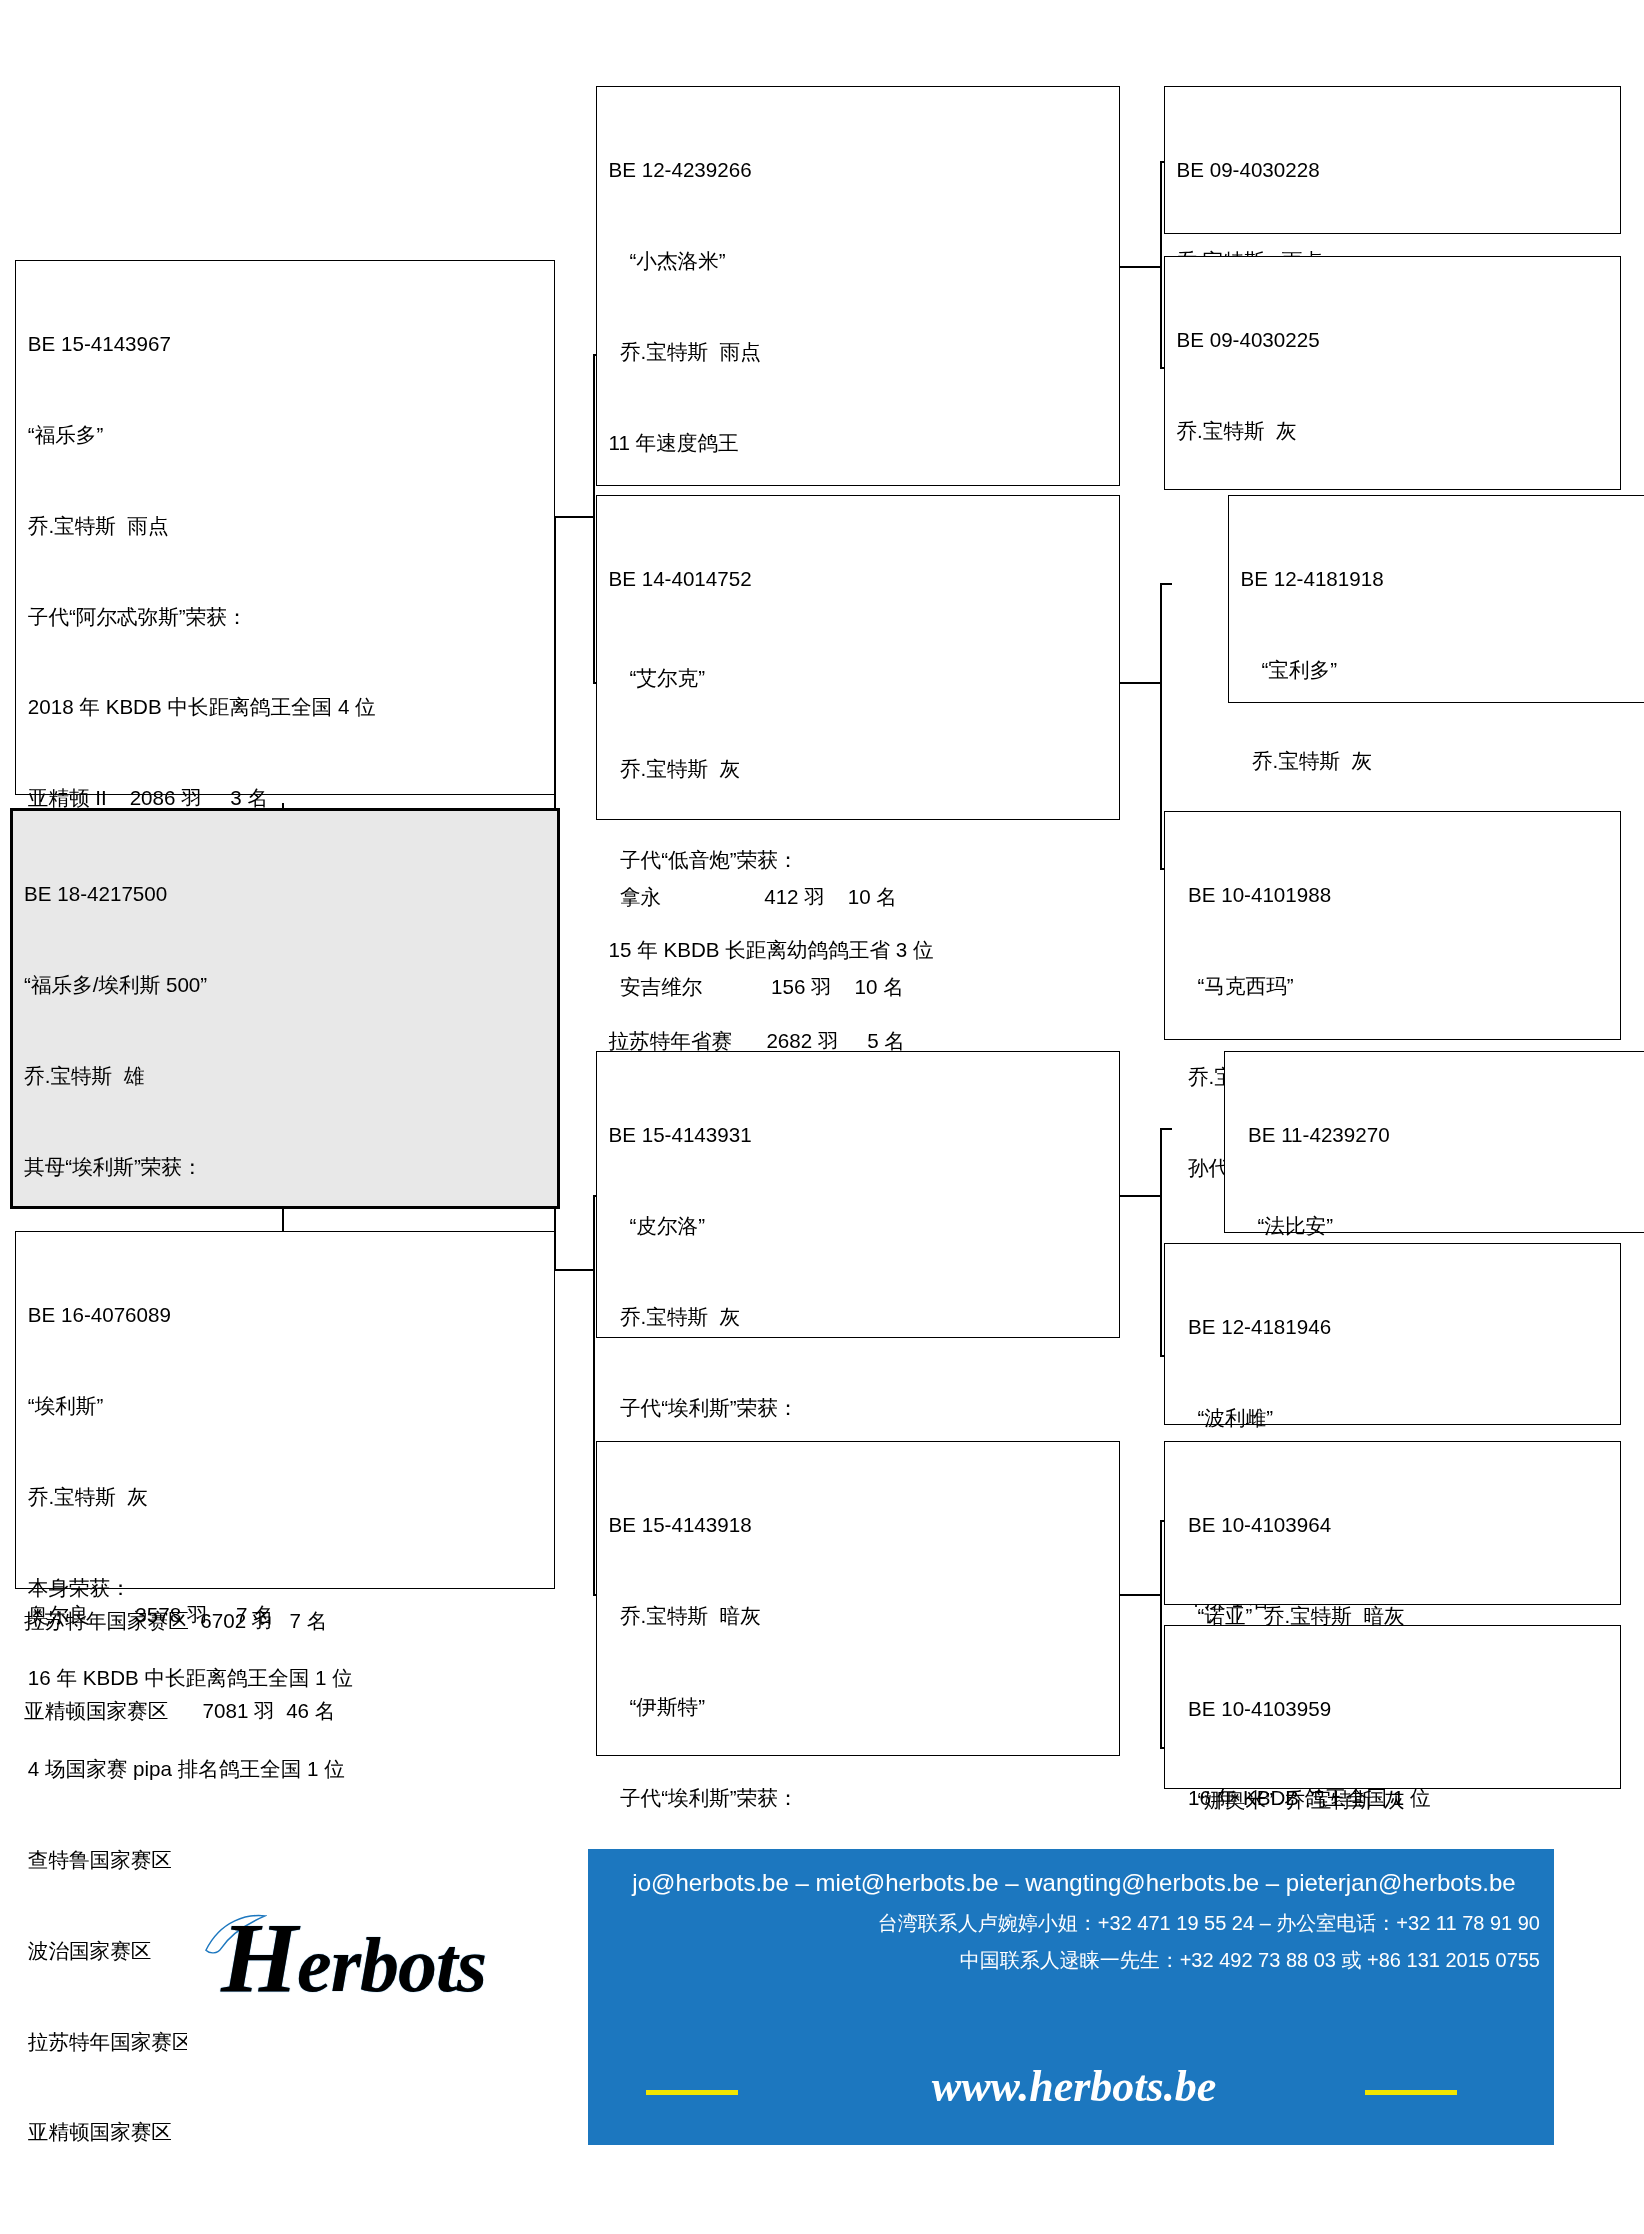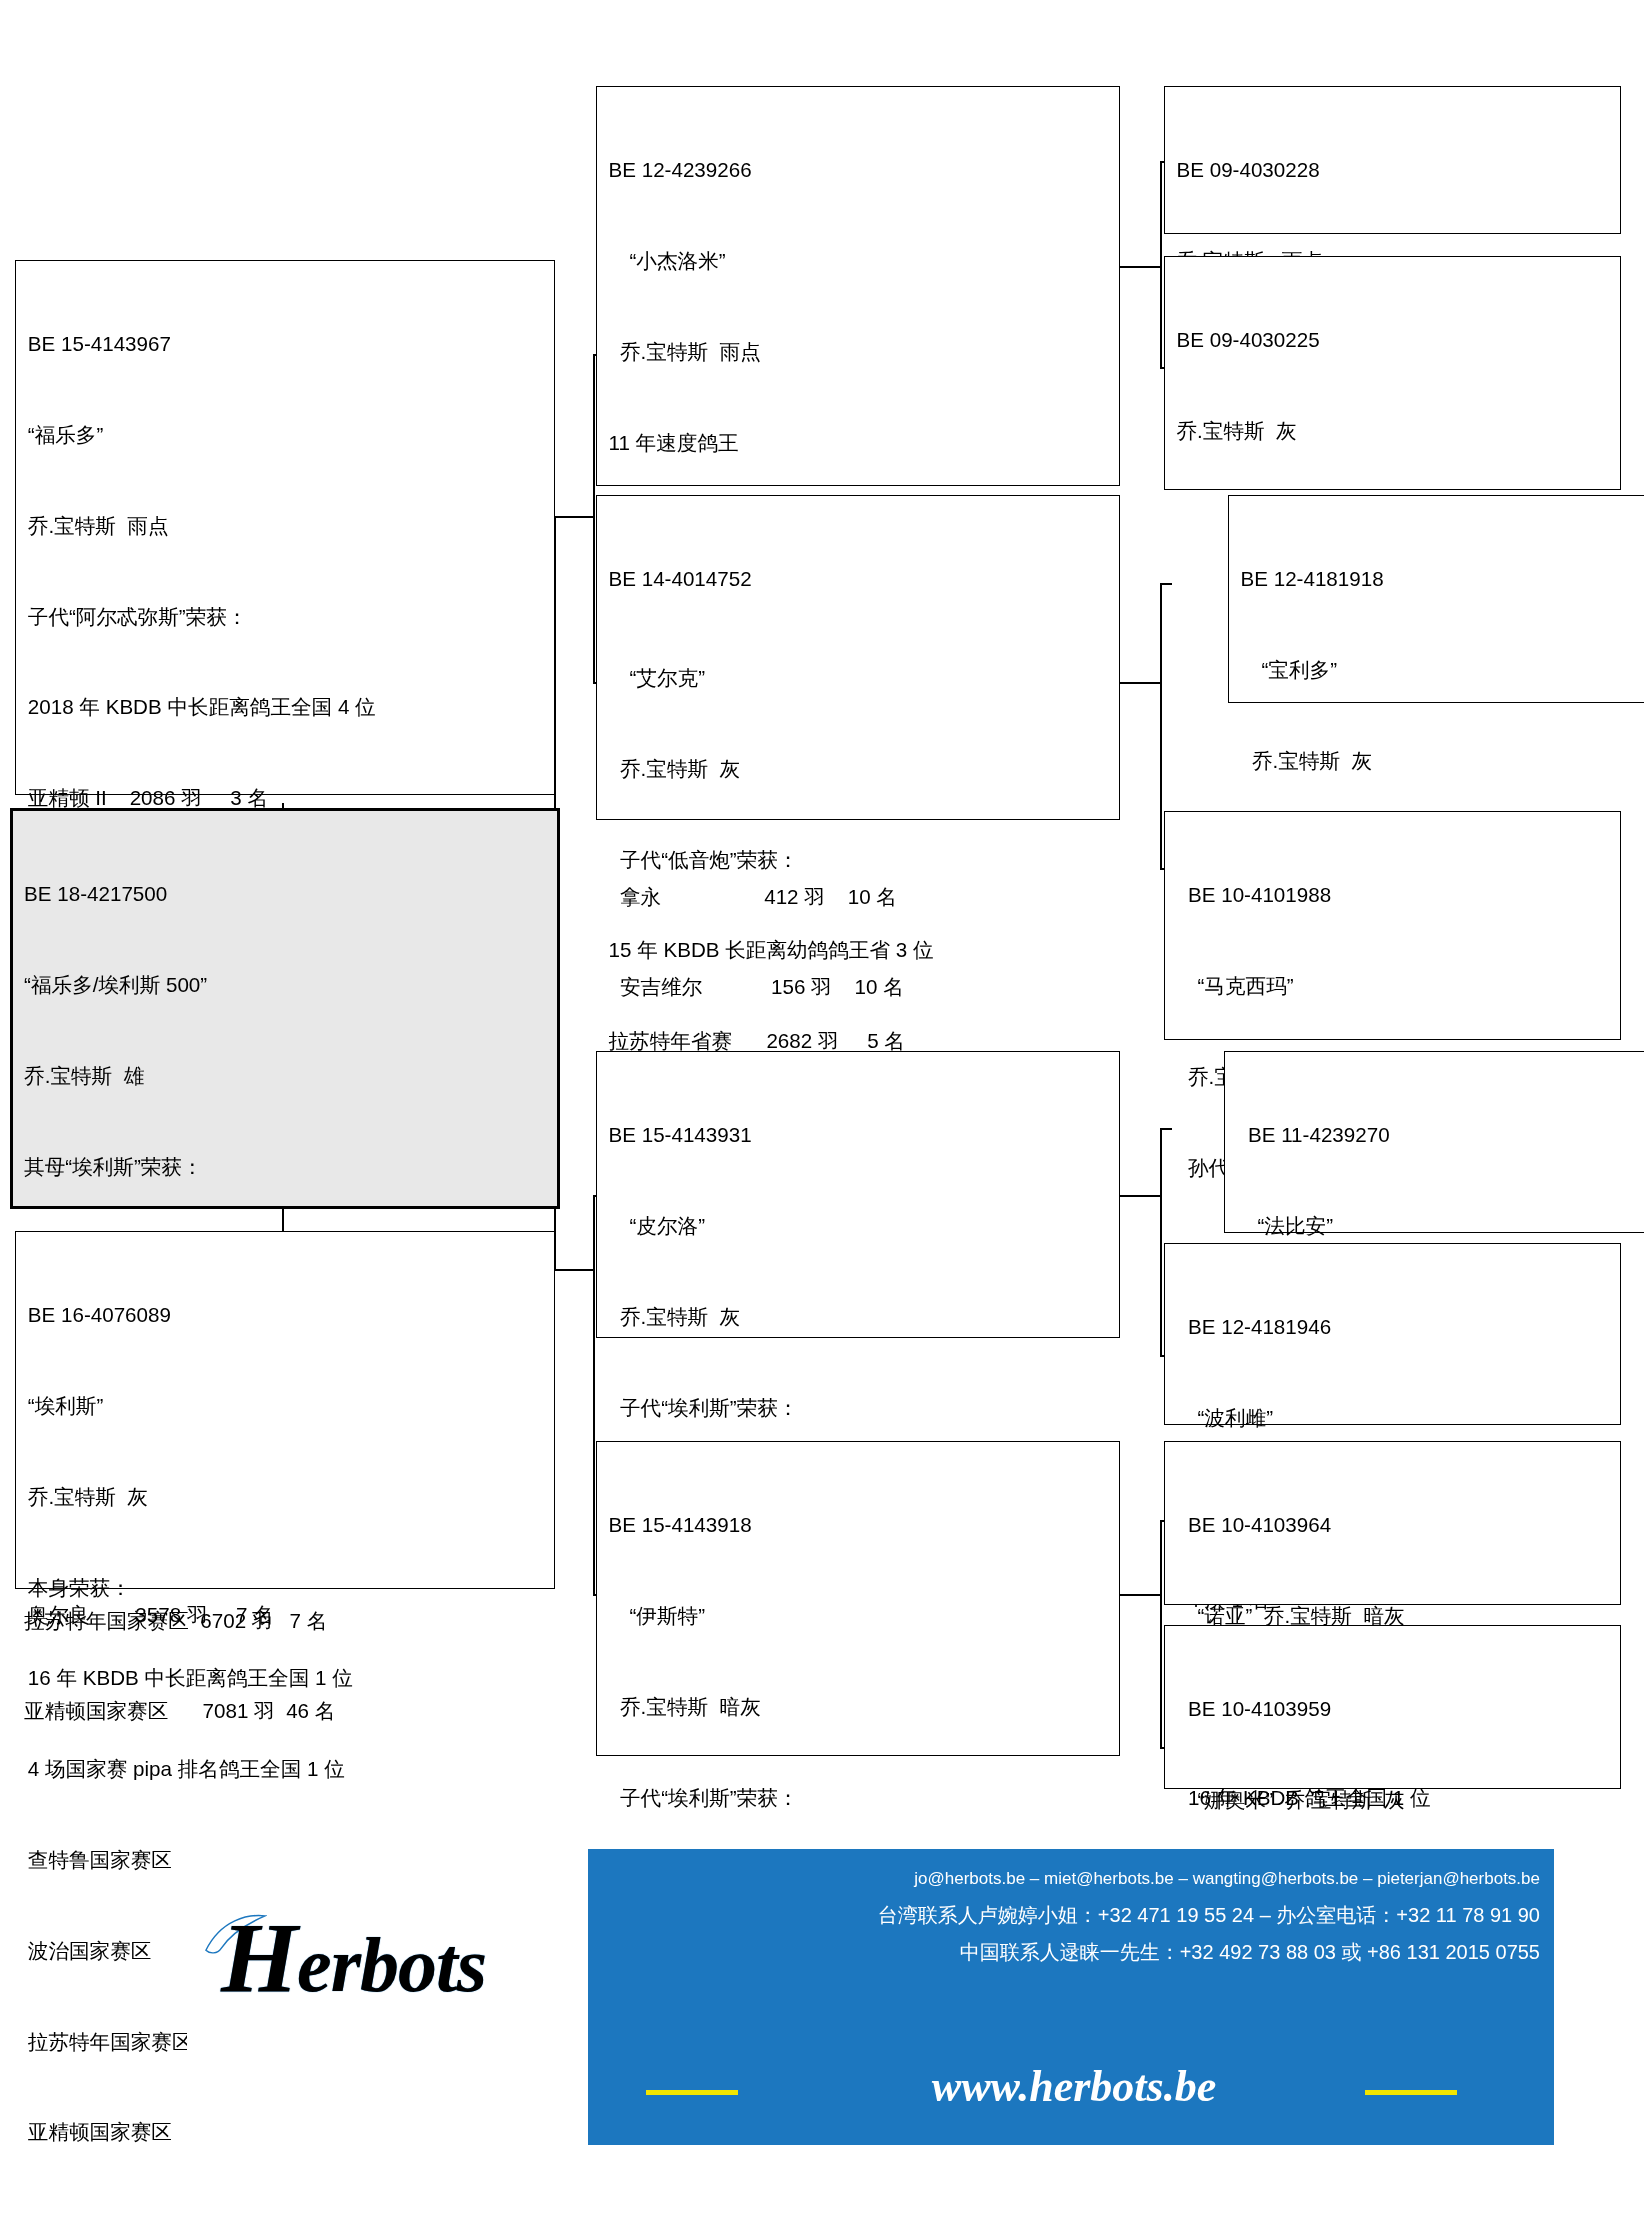--- a/index.html
+++ b/index.html
@@ -96,21 +96,21 @@
     top: 21px;
     width: 932px;
     color: #ffffff;
     font-size: 20px;
     line-height: 1.1;
   }
   .bl-row {
     margin-bottom: 15.3px;
     white-space: pre;
   }
-  .bl-row.r1 { text-align: right; font-size: 17px; }
+  .bl-row.r1 { text-align: center; font-size: 24px; }
   .bl-row.r2 { font-size: 20px; text-align: right; }
   .bl-row.r3 { font-size: 20px; text-align: right; }
   .bl-row.r4 {
     margin-top: 25px;
     font-weight: bold;
     font-size: 23px;
     letter-spacing: 1.9px;
     text-align: center;
   }
   .www {
@@ -249,22 +249,22 @@
     <div style="padding-left:21px;">“皮尔洛”</div>
     <div style="padding-left:11.5px;">乔.宝特斯  灰</div>
     <div style="padding-left:11.5px;">子代“埃利斯”荣获：</div>
     <div>16 年中长距离 KBDB 鸽王全国 1 位</div>
     <div>4 场国家赛 pipa 排名鸽王全国 1 位</div>
     <div>查特鲁国家赛区      5090 羽   5 名</div>
   </div>
 
   <div class="box" style="left:596px; top:1441px; width:524px; height:315px;">
     <div>BE 15-4143918</div>
+    <div style="padding-left:11.5px;">乔.宝特斯  暗灰</div>
     <div style="padding-left:21px;">“伊斯特”</div>
-    <div style="padding-left:11.5px;">乔.宝特斯  暗灰</div>
     <div style="padding-left:11.5px;">子代“埃利斯”荣获：</div>
     <div>16 年中长距离 KBDB 鸽王全国 1 位</div>
     <div>4 场国家赛 pipa 排名鸽王全国 1 位</div>
     <div>查特鲁国家赛区      5090 羽   5 名</div>
   </div>
 
   <div class="box" style="left:1164px; top:86px; width:457px; height:148px;">
     <div>BE 09-4030228</div>
     <div>乔.宝特斯   雨点</div>
     <div style="padding-left:11.5px;">拿永    509 羽   20 名</div>

